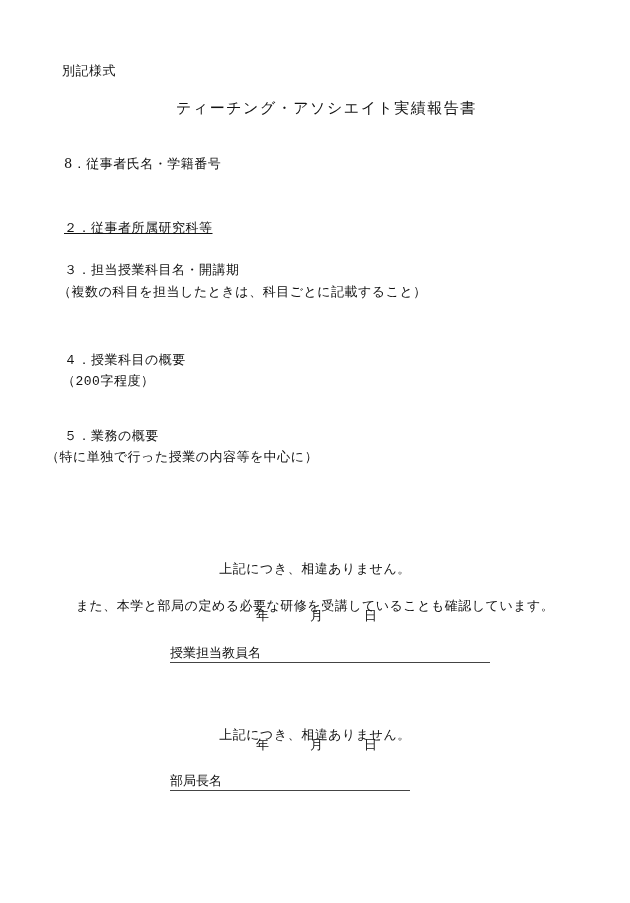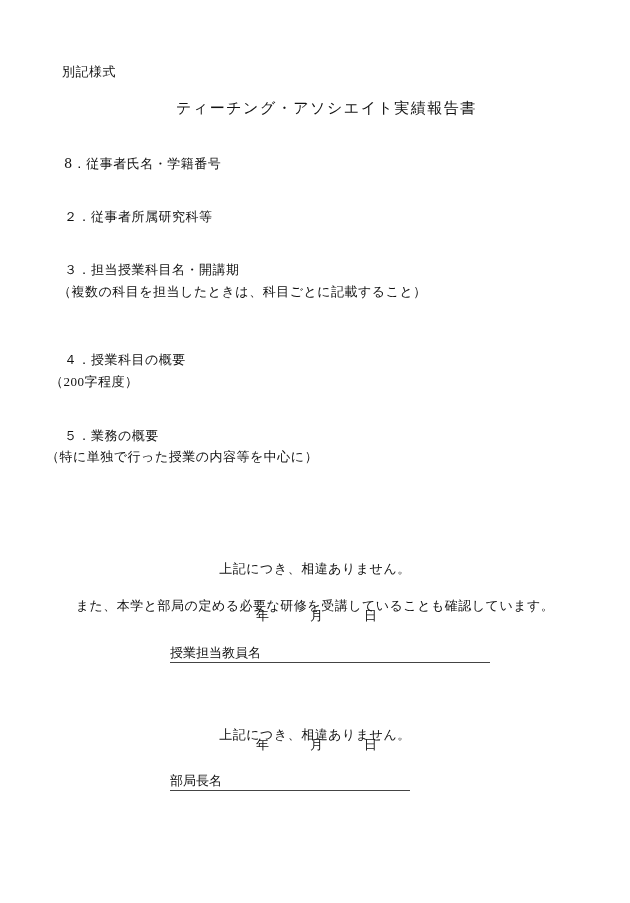--- a/index.html
+++ b/index.html
@@ -2,42 +2,42 @@
 <html><head>
   <meta charset="utf-8">
   <style>
     html, body { margin: 0; padding: 0; background: #ffffff; }
     body {
       width: 630px; height: 903px; position: relative; overflow: hidden;
       font-family: "DejaVu Serif", "Liberation Serif", serif;
       color: #111111;
     }
     .t { position: absolute; white-space: nowrap; font-size: 13px; line-height: 16px; letter-spacing: 0.5px; }
-    .sans { font-family: Liberation Serif, serif; }
+    .sans { font-family: Liberation Mono, monospace; }
     .title { font-size: 15px; letter-spacing: 1.5px; }
     .center { left: 0; width: 630px; text-align: center; margin-top: 28px; }
     .sig { position: absolute; border-bottom: 1px solid #444; height: 17px; font-size: 13px; line-height: 16px; white-space: nowrap; }
     .date span { display: inline-block; }
   </style>
 </head>
 <body>
 
 <div class="t sans" style="left:62px; top:64px;">別記様式</div>
 
 <div class="t title" style="left:176px; top:100px;">ティーチング・アソシエイト実績報告書</div>
 
 <div class="t" style="left:64px; top:156px;">8．従事者氏名・学籍番号</div>
 
-<div class="t" style="left:64px; top:209px;">２．従事者所属研究科等</div>
+<div class="t" style="left:64px; top:220px;text-decoration:underline;">２．従事者所属研究科等</div>
 
 <div class="t" style="left:64px; top:262px;">３．担当授業科目名・開講期</div>
 <div class="t" style="left:58px; top:284px;">（複数の科目を担当したときは、科目ごとに記載すること）</div>
 
 <div class="t" style="left:64px; top:352px;">４．授業科目の概要</div>
-<div class="t sans" style="left:50px; top:374px;">（200字程度）</div>
+<div class="t sans" style="left:62px; top:374px;">（200字程度）</div>
 
 <div class="t" style="left:64px; top:428px;text-align:center;">５．業務の概要</div>
 <div class="t" style="left:46px; top:450px;font-family:Liberation Mono, monospace;">（特に単独で行った授業の内容等を中心に）</div>
 
 <div class="t center" style="top:533px;">上記につき、相違ありません。</div>
 
 <div class="t center" style="top:570px;">また、本学と部局の定める必要な研修を受講していることも確認しています。</div>
 
 <div class="t date" style="left:256px; top:608px;">
   <span style="width:54px;">年</span><span style="width:54px;">月</span><span>日</span>

